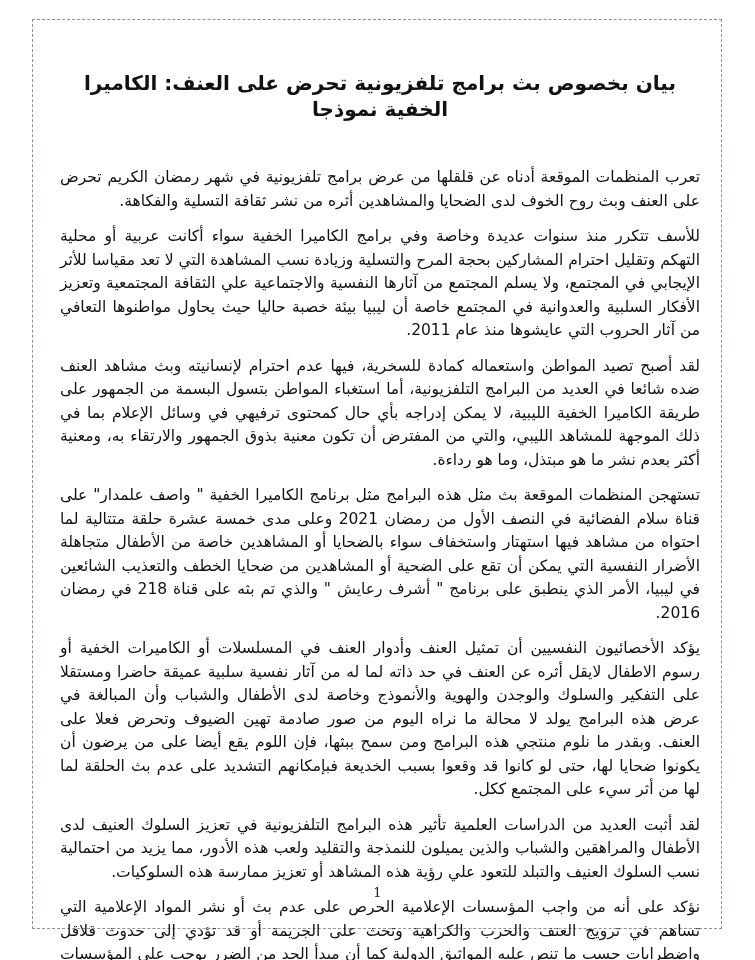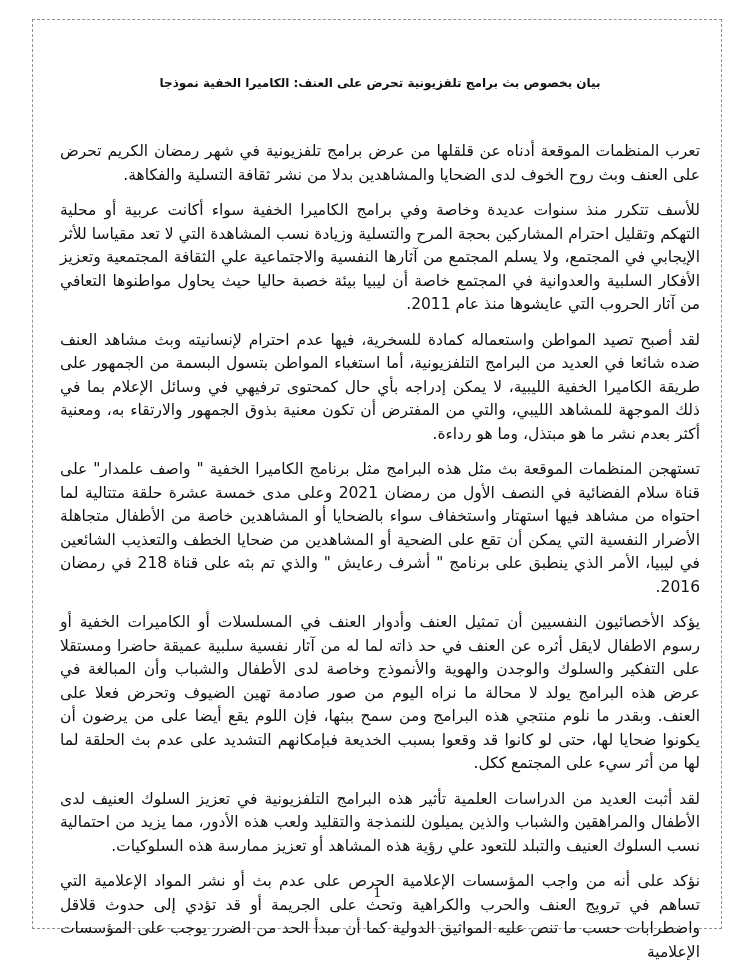--- a/index.html
+++ b/index.html
@@ -16,21 +16,21 @@
     left: 60px; top: 70px;
     width: 640px;
     direction: rtl;
     text-align: justify;
     color: #111111;
     font-family: "DejaVu Sans", sans-serif;
   }
   .title {
     text-align: center;
     font-weight: bold;
-    font-size: 12px;
+    font-size: 20px;
     margin: 0 0 44px 0;
     line-height: 26px;
   }
   .para {
     font-size: 15.5px;
     line-height: 23.5px;
     margin: 0 0 12px 0;
     text-align: justify;
     text-align-last: right;
   }
@@ -44,21 +44,21 @@
     color: #222;
   }
 </style>
 </head>
 <body>
 
 <div class="frame"></div>
 
 <div class="page">
   <div class="title">بيان بخصوص بث برامج تلفزيونية تحرض على العنف: الكاميرا الخفية نموذجا</div>
-  <p class="para">تعرب المنظمات الموقعة أدناه عن قلقلها من عرض برامج تلفزيونية في شهر رمضان الكريم تحرض على العنف وبث روح الخوف لدى الضحايا والمشاهدين بدلا من نشر ثقافة التسلية والفكاهة.</p>
+  <p class="para">تعرب المنظمات الموقعة أدناه عن قلقلها من عرض برامج تلفزيونية في شهر رمضان الكريم تحرض على العنف وبث روح الخوف لدى الضحايا والمشاهدين أثره من نشر ثقافة التسلية والفكاهة.</p>
   <p class="para">للأسف تتكرر منذ سنوات عديدة وخاصة وفي برامج الكاميرا الخفية سواء أكانت عربية أو محلية التهكم وتقليل احترام المشاركين بحجة المرح والتسلية وزيادة نسب المشاهدة التي لا تعد مقياسا للأثر الإيجابي في المجتمع، ولا يسلم المجتمع من آثارها النفسية والاجتماعية علي الثقافة المجتمعية وتعزيز الأفكار السلبية والعدوانية في المجتمع خاصة أن ليبيا بيئة خصبة حاليا حيث يحاول مواطنوها التعافي من آثار الحروب التي عايشوها منذ عام 2011.</p>
   <p class="para">لقد أصبح تصيد المواطن واستعماله كمادة للسخرية، فيها عدم احترام لإنسانيته وبث مشاهد العنف ضده شائعا في العديد من البرامج التلفزيونية، أما استغباء المواطن بتسول البسمة من الجمهور على طريقة الكاميرا الخفية الليبية، لا يمكن إدراجه بأي حال كمحتوى ترفيهي في وسائل الإعلام بما في ذلك الموجهة للمشاهد الليبي، والتي من المفترض أن تكون معنية بذوق الجمهور والارتقاء به، ومعنية أكثر بعدم نشر ما هو مبتذل، وما هو رداءة.</p>
   <p class="para">تستهجن المنظمات الموقعة بث مثل هذه البرامج مثل برنامج الكاميرا الخفية " واصف علمدار" على قناة سلام الفضائية في النصف الأول من رمضان 2021 وعلى مدى خمسة عشرة حلقة متتالية لما احتواه من مشاهد فيها استهتار واستخفاف سواء بالضحايا أو المشاهدين خاصة من الأطفال متجاهلة الأضرار النفسية التي يمكن أن تقع على الضحية أو المشاهدين من ضحايا الخطف والتعذيب الشائعين في ليبيا، الأمر الذي ينطبق على برنامج " أشرف رعايش " والذي تم بثه على قناة 218 في رمضان 2016.</p>
   <p class="para">يؤكد الأخصائيون النفسيين أن تمثيل العنف وأدوار العنف في المسلسلات أو الكاميرات الخفية أو رسوم الاطفال لايقل أثره عن العنف في حد ذاته لما له من آثار نفسية سلبية عميقة حاضرا ومستقلا على التفكير والسلوك والوجدن والهوية والأنموذج وخاصة لدى الأطفال والشباب وأن المبالغة في عرض هذه البرامج يولد لا محالة ما نراه اليوم من صور صادمة تهين الضيوف وتحرض فعلا على العنف. وبقدر ما نلوم منتجي هذه البرامج ومن سمح ببثها، فإن اللوم يقع أيضا على من يرضون أن يكونوا ضحايا لها، حتى لو كانوا قد وقعوا بسبب الخديعة فبإمكانهم التشديد على عدم بث الحلقة لما لها من أثر سيء على المجتمع ككل.</p>
   <p class="para">لقد أثبت العديد من الدراسات العلمية تأثير هذه البرامج التلفزيونية في تعزيز السلوك العنيف لدى الأطفال والمراهقين والشباب والذين يميلون للنمذجة والتقليد ولعب هذه الأدور، مما يزيد من احتمالية نسب السلوك العنيف والتبلد للتعود علي رؤية هذه المشاهد أو تعزيز ممارسة هذه السلوكيات.</p>
   <p class="para">نؤكد على أنه من واجب المؤسسات الإعلامية الحرص على عدم بث أو نشر المواد الإعلامية التي تساهم في ترويج العنف والحرب والكراهية وتحث على الجريمة أو قد تؤدي إلى حدوث قلاقل واضطرابات حسب ما تنص عليه المواثيق الدولية كما أن مبدأ الحد من الضرر يوجب على المؤسسات الإعلامية</p>
 </div>
 
 <div class="page-number">1</div>
 

